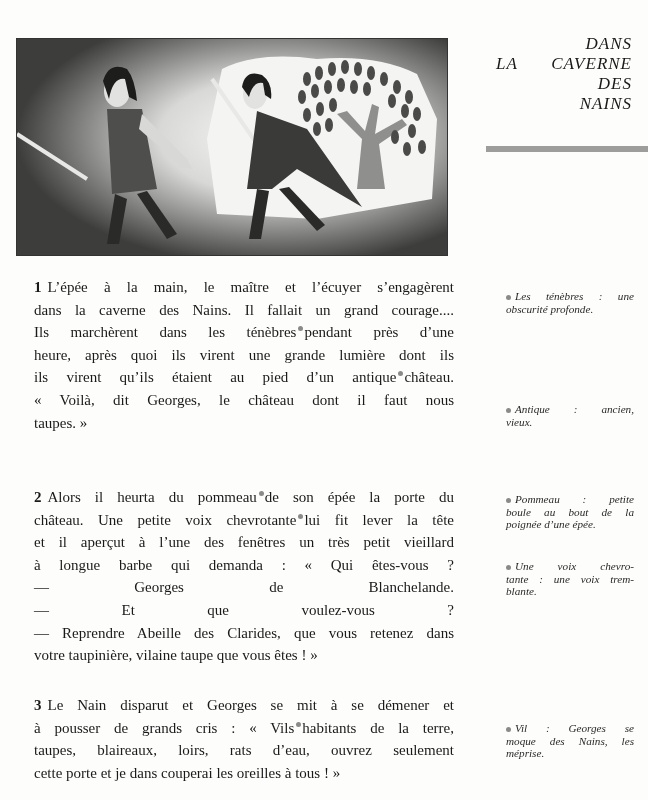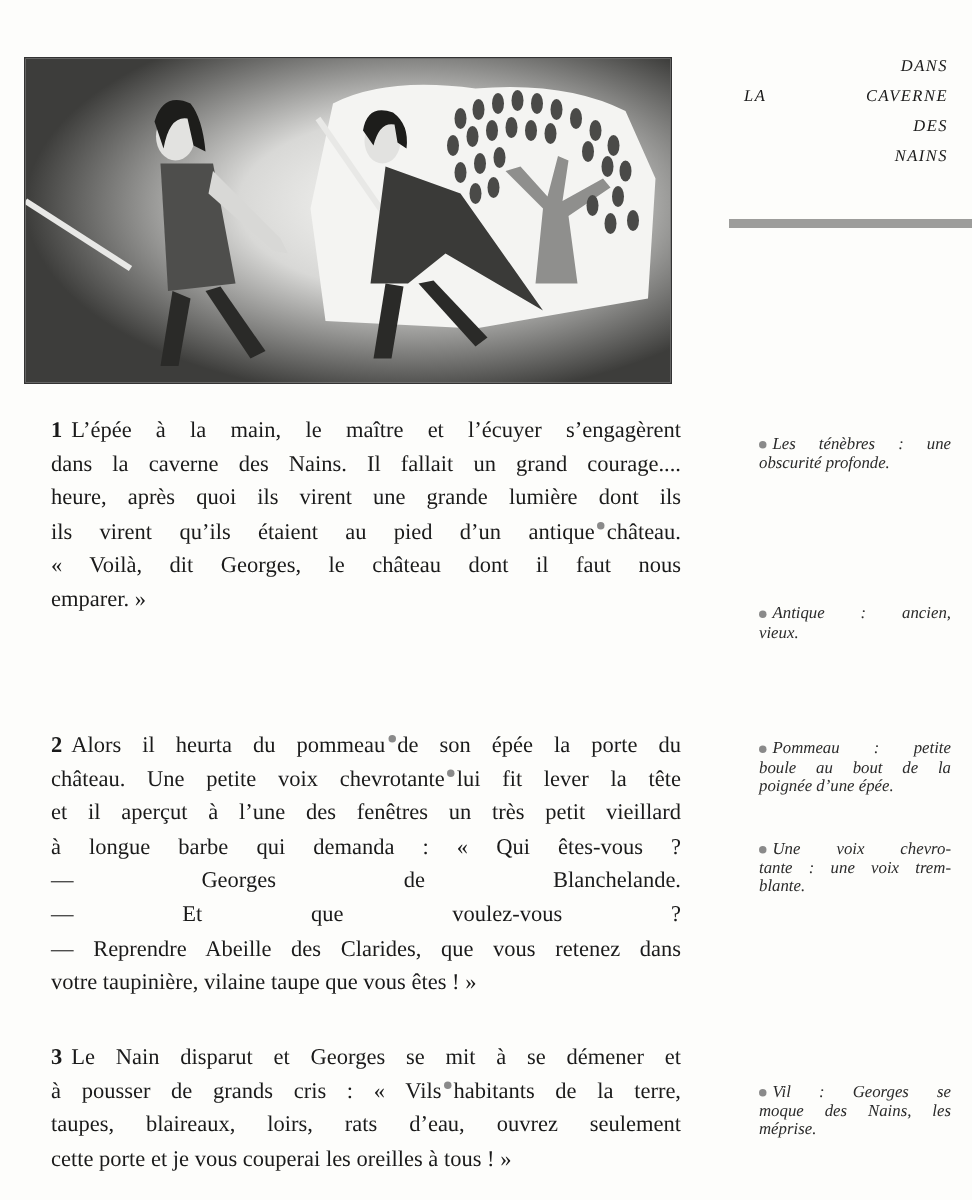--- a/index.html
+++ b/index.html
@@ -10,21 +10,21 @@
       position: relative;
     }
     .illustration {
       position: absolute; left: 16px; top: 38px; width: 430px; height: 216px;
       border: 1px solid #333; overflow: hidden;
       background: radial-gradient(ellipse at 55% 50%, #f0f0ee 0%, #b8b8b6 40%, #4a4a48 80%);
     }
     .illustration svg { width: 100%; height: 100%; display: block; }
     .chapter-title {
       position: absolute; right: 16px; top: 34px; width: 160px;
-      text-align: right; font-style: italic; font-size: 11px; line-height: 20px;
+      text-align: right; font-style: italic; font-size: 17px; line-height: 20px;
       letter-spacing: 1px; color: #1a1a1a;
     }
     .chapter-title .line { display: block; }
     .chapter-title .spread { display: flex; justify-content: space-between; padding-left: 24px; }
     .title-rule {
       position: absolute; left: 486px; right: 0; top: 146px; height: 6px;
       background: #9d9d9b;
     }
     .paragraph {
       position: absolute; left: 34px; width: 420px;
@@ -129,40 +129,41 @@
     <span>CAVERNE</span>
   </span>
   <span class="line">DES</span>
   <span class="line">NAINS</span>
 </div>
 <div class="title-rule"></div>
 
 <div class="paragraph" style="top:276px">
     <span class="ln"><span class="num">1</span>L’épée à la main, le maître et l’écuyer s’engagèrent</span>
     <span class="ln">dans la caverne des Nains. Il fallait un grand courage....</span>
+    <span class="ln">Ils marchèrent dans les ténèbres<span class="dot"></span>pendant près d’une</span>
     <span class="ln">heure, après quoi ils virent une grande lumière dont ils</span>
     <span class="ln">ils virent qu’ils étaient au pied d’un antique<span class="dot"></span>château.</span>
     <span class="ln">« Voilà, dit Georges, le château dont il faut nous</span>
-    <span class="ln last">emparer. »</span>
+    <span class="ln last">taupes. »</span>
   </div>
 <div class="paragraph" style="top:486px">
     <span class="ln"><span class="num">2</span>Alors il heurta du pommeau<span class="dot"></span>de son épée la porte du</span>
     <span class="ln">château. Une petite voix chevrotante<span class="dot"></span>lui fit lever la tête</span>
     <span class="ln">et il aperçut à l’une des fenêtres un très petit vieillard</span>
     <span class="ln">à longue barbe qui demanda : « Qui êtes-vous ?</span>
     <span class="ln">— Georges de Blanchelande.</span>
     <span class="ln">— Et que voulez-vous ?</span>
     <span class="ln">— Reprendre Abeille des Clarides, que vous retenez dans</span>
     <span class="ln last">votre taupinière, vilaine taupe que vous êtes ! »</span>
   </div>
 <div class="paragraph" style="top:694px">
     <span class="ln"><span class="num">3</span>Le Nain disparut et Georges se mit à se démener et</span>
     <span class="ln">à pousser de grands cris : « Vils<span class="dot"></span>habitants de la terre,</span>
     <span class="ln">taupes, blaireaux, loirs, rats d’eau, ouvrez seulement</span>
-    <span class="ln last">cette porte et je vous couperai les oreilles à tous ! »</span>
+    <span class="ln last">cette porte et je dans couperai les oreilles à tous ! »</span>
   </div>
 
 <div class="gloss" style="top:290px">
     <span class="ln"><span class="gdot"></span>Les ténèbres : une</span>
     <span class="ln last">obscurité profonde.</span>
   </div>
 <div class="gloss" style="top:403px">
     <span class="ln"><span class="gdot"></span>Antique : ancien,</span>
     <span class="ln last">vieux.</span>
   </div>

